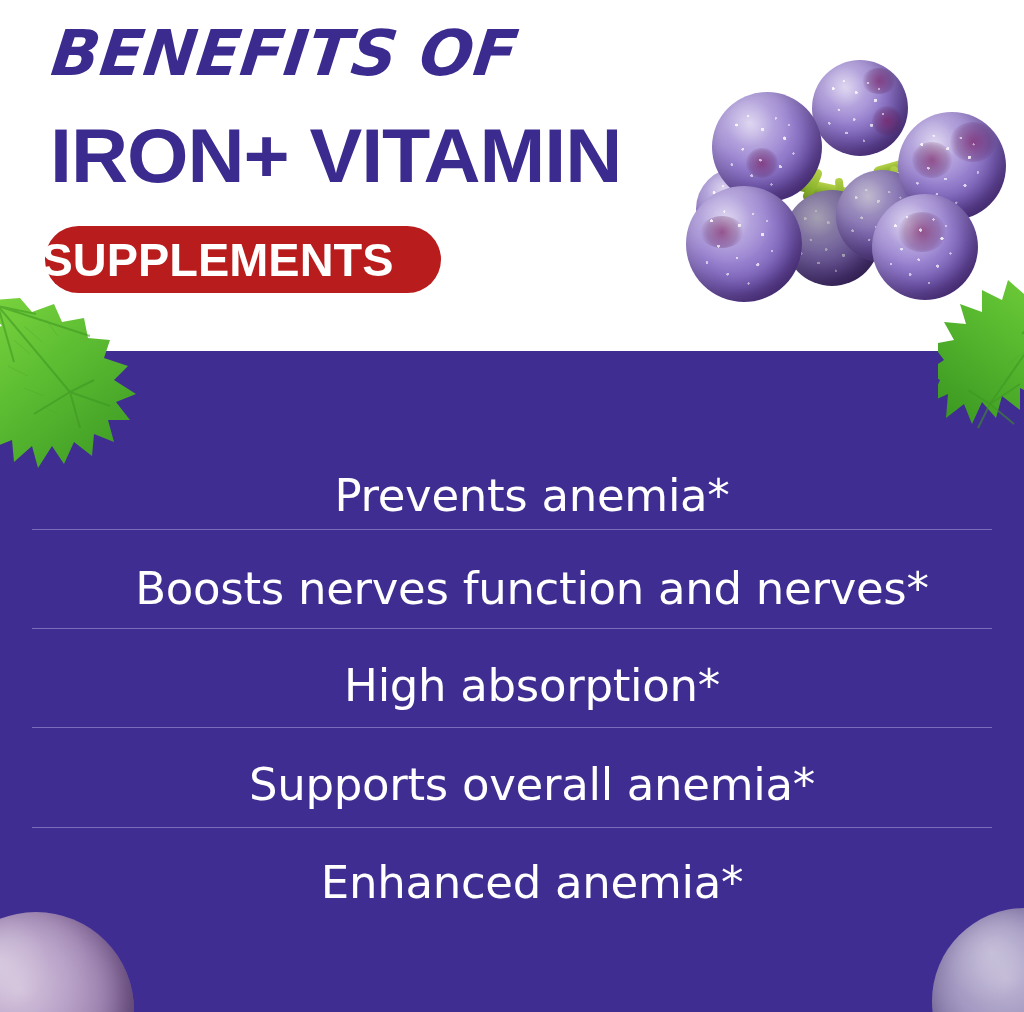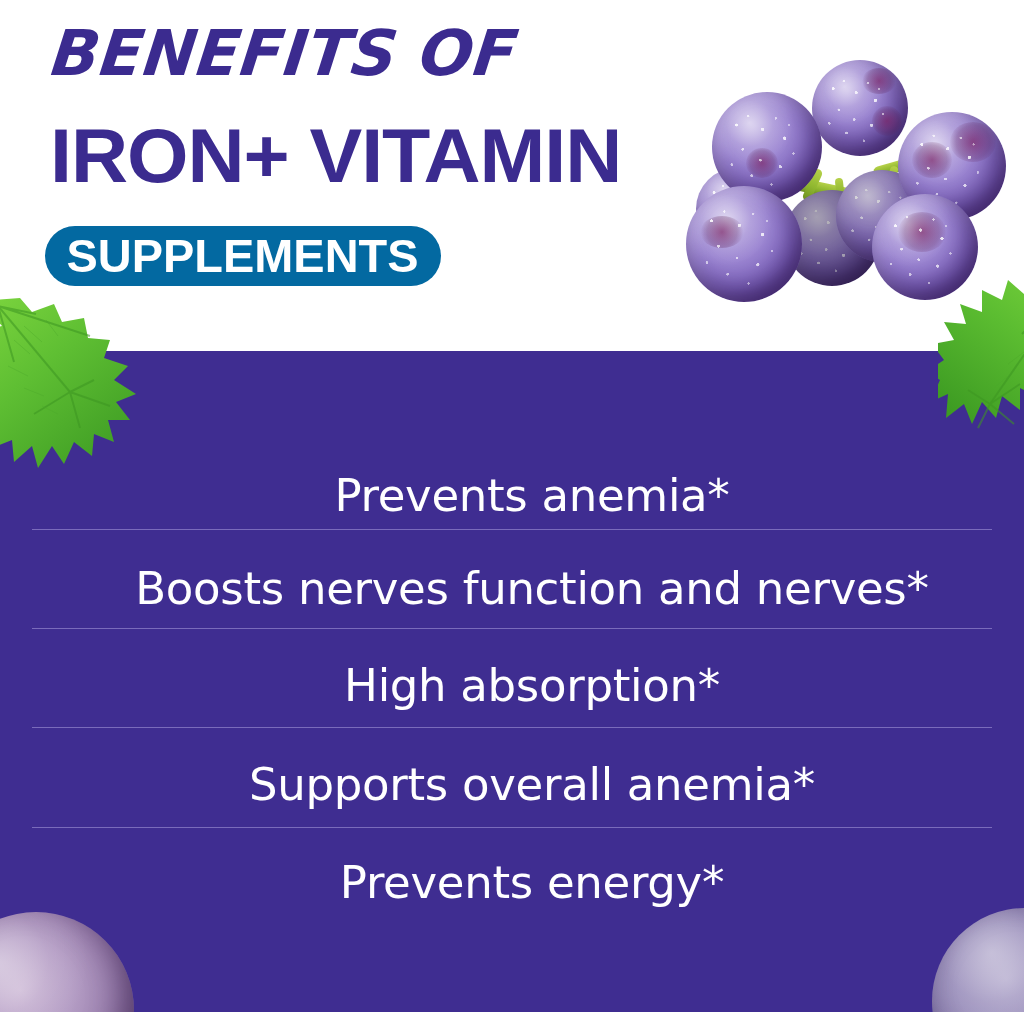--- a/index.html
+++ b/index.html
@@ -70,26 +70,25 @@
     line-height: 1;
     transform: scaleX(1.04);
     transform-origin: left center;
   }
 
   .pill {
     position: absolute;
     left: 45px;
     top: 226px;
     width: 396px;
-    height: 60px;
-    background: #0369a1;
+    height: 67px;
+    background: #b91c1c;
     border-radius: 34px;
     display: flex;
     align-items: center;
-    justify-content: center;
   }
   .pill-label {
     font-family: "Liberation Sans Narrow", "Liberation Sans", sans-serif;
     font-size: 46px;
     font-weight: 700;
     letter-spacing: 0px;
     color: #ffffff;
     white-space: nowrap;
     transform: scaleX(1.02);
   }
@@ -272,21 +271,21 @@
       <span class="benefit-text">High absorption*</span>
     </div>
     <div class="divider" style="top:376px;"></div>
 
     <div class="benefit-row" style="top:399px; height:70px;">
       <span class="benefit-text">Supports overall anemia*</span>
     </div>
     <div class="divider" style="top:476px;"></div>
 
     <div class="benefit-row" style="top:497px; height:70px;">
-      <span class="benefit-text">Prevents energy*</span>
+      <span class="benefit-text">Enhanced anemia*</span>
     </div>
   </div>
 
   <div class="leaf" style="left:-16px; top:296px; width:190px; height:180px;">
     <svg width="190" height="180" viewBox="0 0 190 180">
       <defs>
         <linearGradient id="lf1" x1="0" y1="0" x2="0.8" y2="1">
           <stop offset="0%" stop-color="#7ed63f"></stop>
           <stop offset="45%" stop-color="#5fbf33"></stop>
           <stop offset="100%" stop-color="#3f9d24"></stop>

